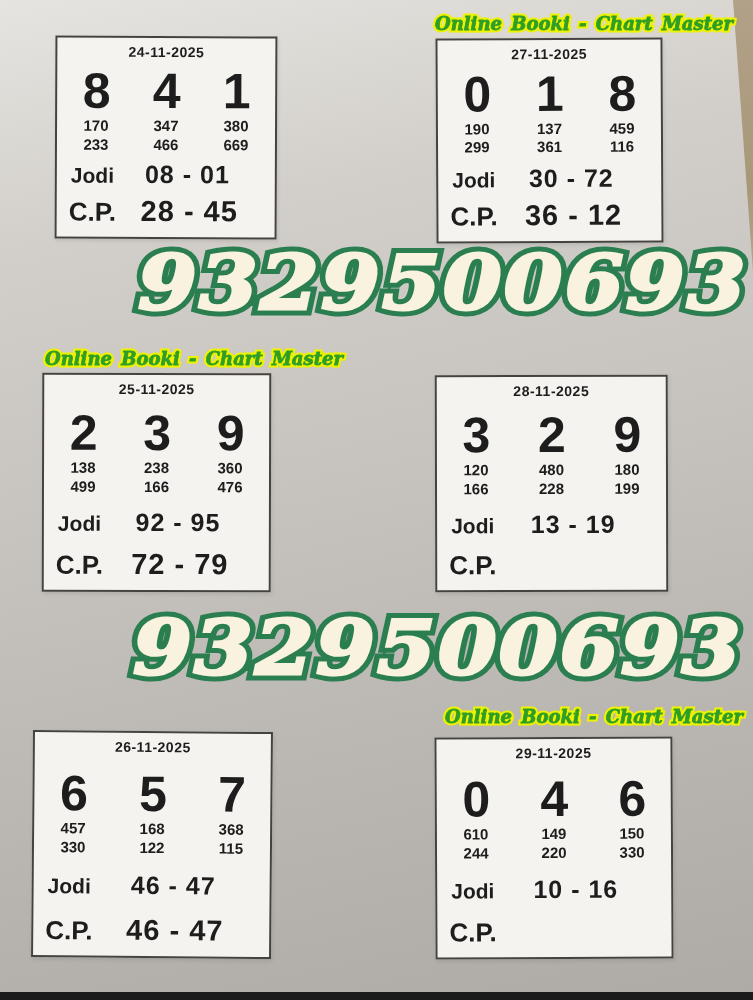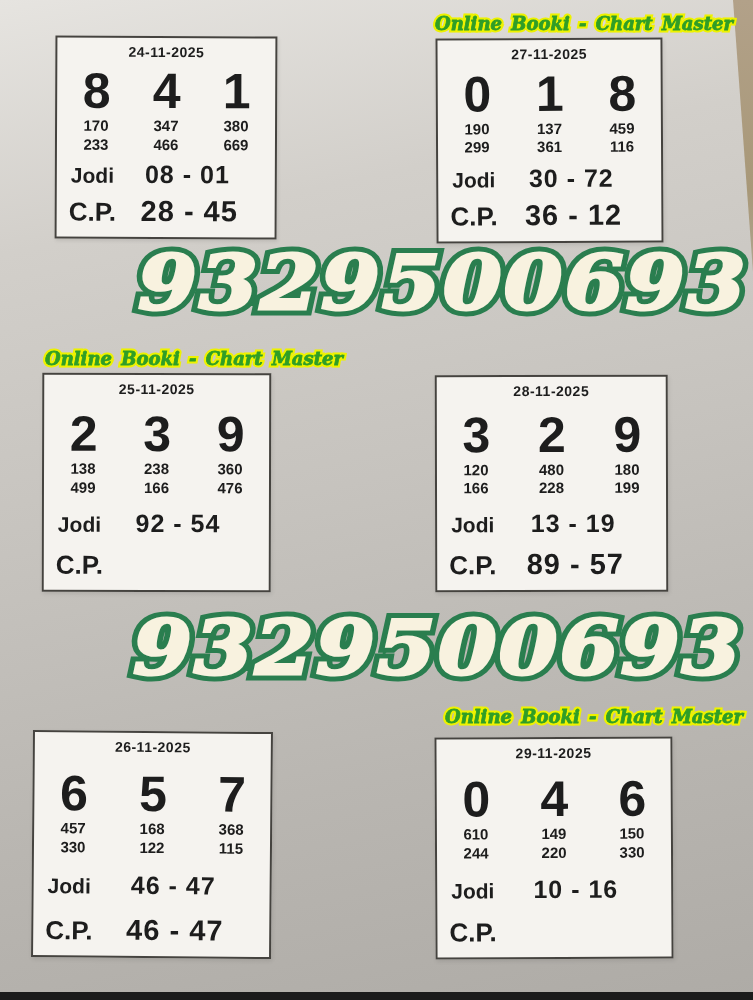--- a/index.html
+++ b/index.html
@@ -226,24 +226,25 @@
         <div class="pair">166</div>
       </div>
       <div class="digit-col">
         <div class="big-digit">9</div>
         <div class="pair">360</div>
         <div class="pair">476</div>
       </div>
     </div>
     <div class="jodi-row">
       <span class="jodi-label">Jodi</span>
-      <span class="jodi-value">92 - 54</span>
-    </div>
-    <div class="cp-row">
-      <span class="cp-label">C.P.</span>
+      <span class="jodi-value">92 - 95</span>
+    </div>
+    <div class="cp-row">
+      <span class="cp-label">C.P.</span>
+      <span class="cp-value">72 - 79</span>
     </div>
   </div>
 
   <div class="panel" style="left:435px; top:375px; width:233px; height:217px; transform:rotate(-0.15deg);">
     <div class="date">28-11-2025</div>
     <div class="digits-row">
       <div class="digit-col">
         <div class="big-digit">3</div>
         <div class="pair">120</div>
         <div class="pair">166</div>
@@ -258,21 +259,20 @@
         <div class="pair">180</div>
         <div class="pair">199</div>
       </div>
     </div>
     <div class="jodi-row">
       <span class="jodi-label">Jodi</span>
       <span class="jodi-value">13 - 19</span>
     </div>
     <div class="cp-row">
       <span class="cp-label">C.P.</span>
-      <span class="cp-value">89 - 57</span>
     </div>
   </div>
 
   <div class="phone" style="left:133px; top:608px;">
     <span class="back">9329500693</span>
     <span class="front">9329500693</span>
   </div>
 
   <div class="wm" style="left:429px; top:706px;">
     <span class="back">Online Booki - Chart Master</span>

